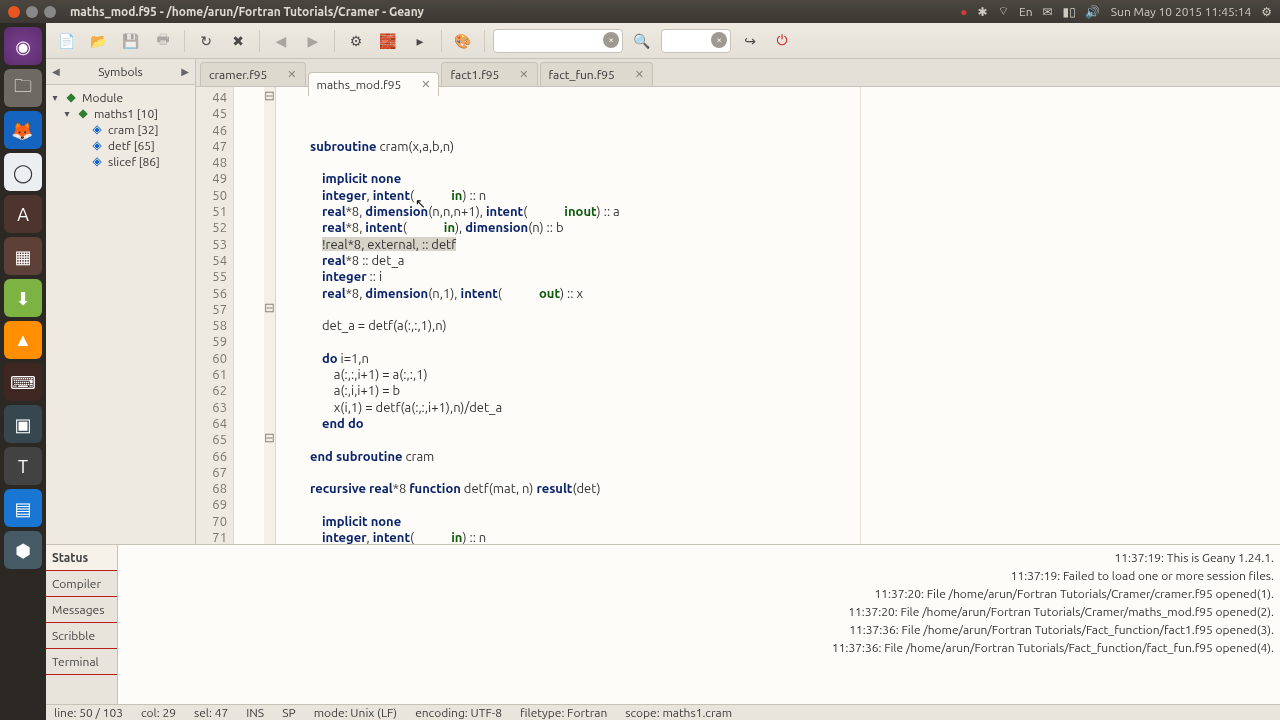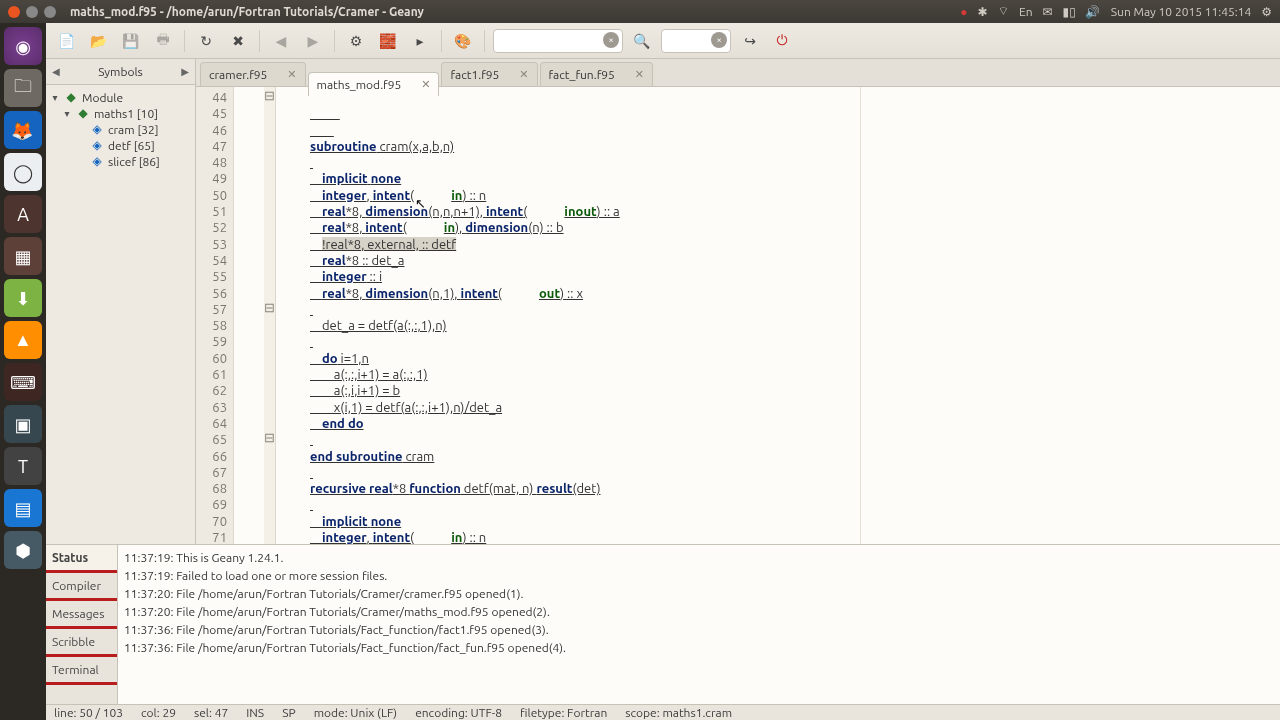--- a/index.html
+++ b/index.html
@@ -62,33 +62,33 @@
 
 .editor-col{flex:1; display:flex; flex-direction:column; min-width:0;}
 .tabbar{ height:28px; background:#e5e0d7; border-bottom:1px solid #c7c2b8; display:flex; align-items:flex-end; padding-left:4px; gap:0;}
 .tab{ height:24px; padding:0 8px; display:flex; align-items:center; gap:20px; border:1px solid #c7c2b8; border-bottom:none; background:#ded9cf; border-radius:4px 4px 0 0; margin-right:2px; font-size:12px; color:#333;}
 .tab.active{ background:#fdfcf9; position:relative; top:10px;}
 .tab .x{ color:#8a867d; font-size:11px;}
 
 .editor-wrap{ flex:1; display:flex; min-height:0; background:#fdfcf9; font-family:"DejaVu Sans Mono","Liberation Mono",monospace; font-size:13px;gap:30px;}
 .gutter{ width:38px; background:#efeae1; color:#7a766d; text-align:right; padding:2px 6px 2px 2px; border-right:1px solid #dcd7cd; line-height:16.3px; white-space:pre;}
 .foldcol{ width:12px; background:#f5f0e7; border-right:1px solid #dcd7cd; line-height:16.3px; white-space:pre; color:#8a867d; text-align:center;}
-.code{ flex:1; padding:2px 4px; line-height:16.3px; white-space:pre; position:relative; overflow:hidden;text-decoration:underline;}
+.code{ flex:1; padding:2px 4px; line-height:16.3px; white-space:pre; position:relative; overflow:hidden;}
 .code .margin{ position:absolute; top:0; bottom:0; left:554px; width:1px; background:#e6e1d7;}
 .kw{ color:#0a246a; font-weight:bold;}
 .kw2{ color:#0a5a0a; font-weight:bold;margin-left:37px;}
 .sel{ background:#d8d3c9;}
 
 
 .bottom{ height:160px; border-top:1px solid #c7c2b8; display:flex;}
 .btabs{ width:72px; background:#e9e4db; border-right:1px solid #c7c2b8; display:flex; flex-direction:column;}
-.btab{ padding:6px 6px; border-bottom:3px solid #b91c1c; font-size:12px; color:#444; text-align:left;}
+.btab{ padding:6px 6px; border-bottom:1px solid #b91c1c; font-size:12px; color:#444; text-align:left;}
 .btab.active{ background:#f6f2e9; font-weight:bold;}
 .bmsg{ flex:1; background:#fdfcf9; font-size:12px; padding:4px 6px; overflow:auto; font-family:"DejaVu Sans Mono",monospace; color:#333;}
-.bmsg .mrow{ white-space:nowrap; line-height:18px;}
+.bmsg .mrow{ white-space:nowrap; line-height:18px;text-align:right;}
 .ts{ color:#333;}
 
 
 .statusbar{ height:16px; border-top:1px solid #c7c2b8; background:#eae5dc; display:flex; align-items:center; padding:0 8px; gap:18px; font-size:12px; color:#3b3b3b;}
 
 
 .mouse-ptr{ position:fixed; font-size:13px; color:#000; pointer-events:none;}
 </style>
 </head>
 <body>

